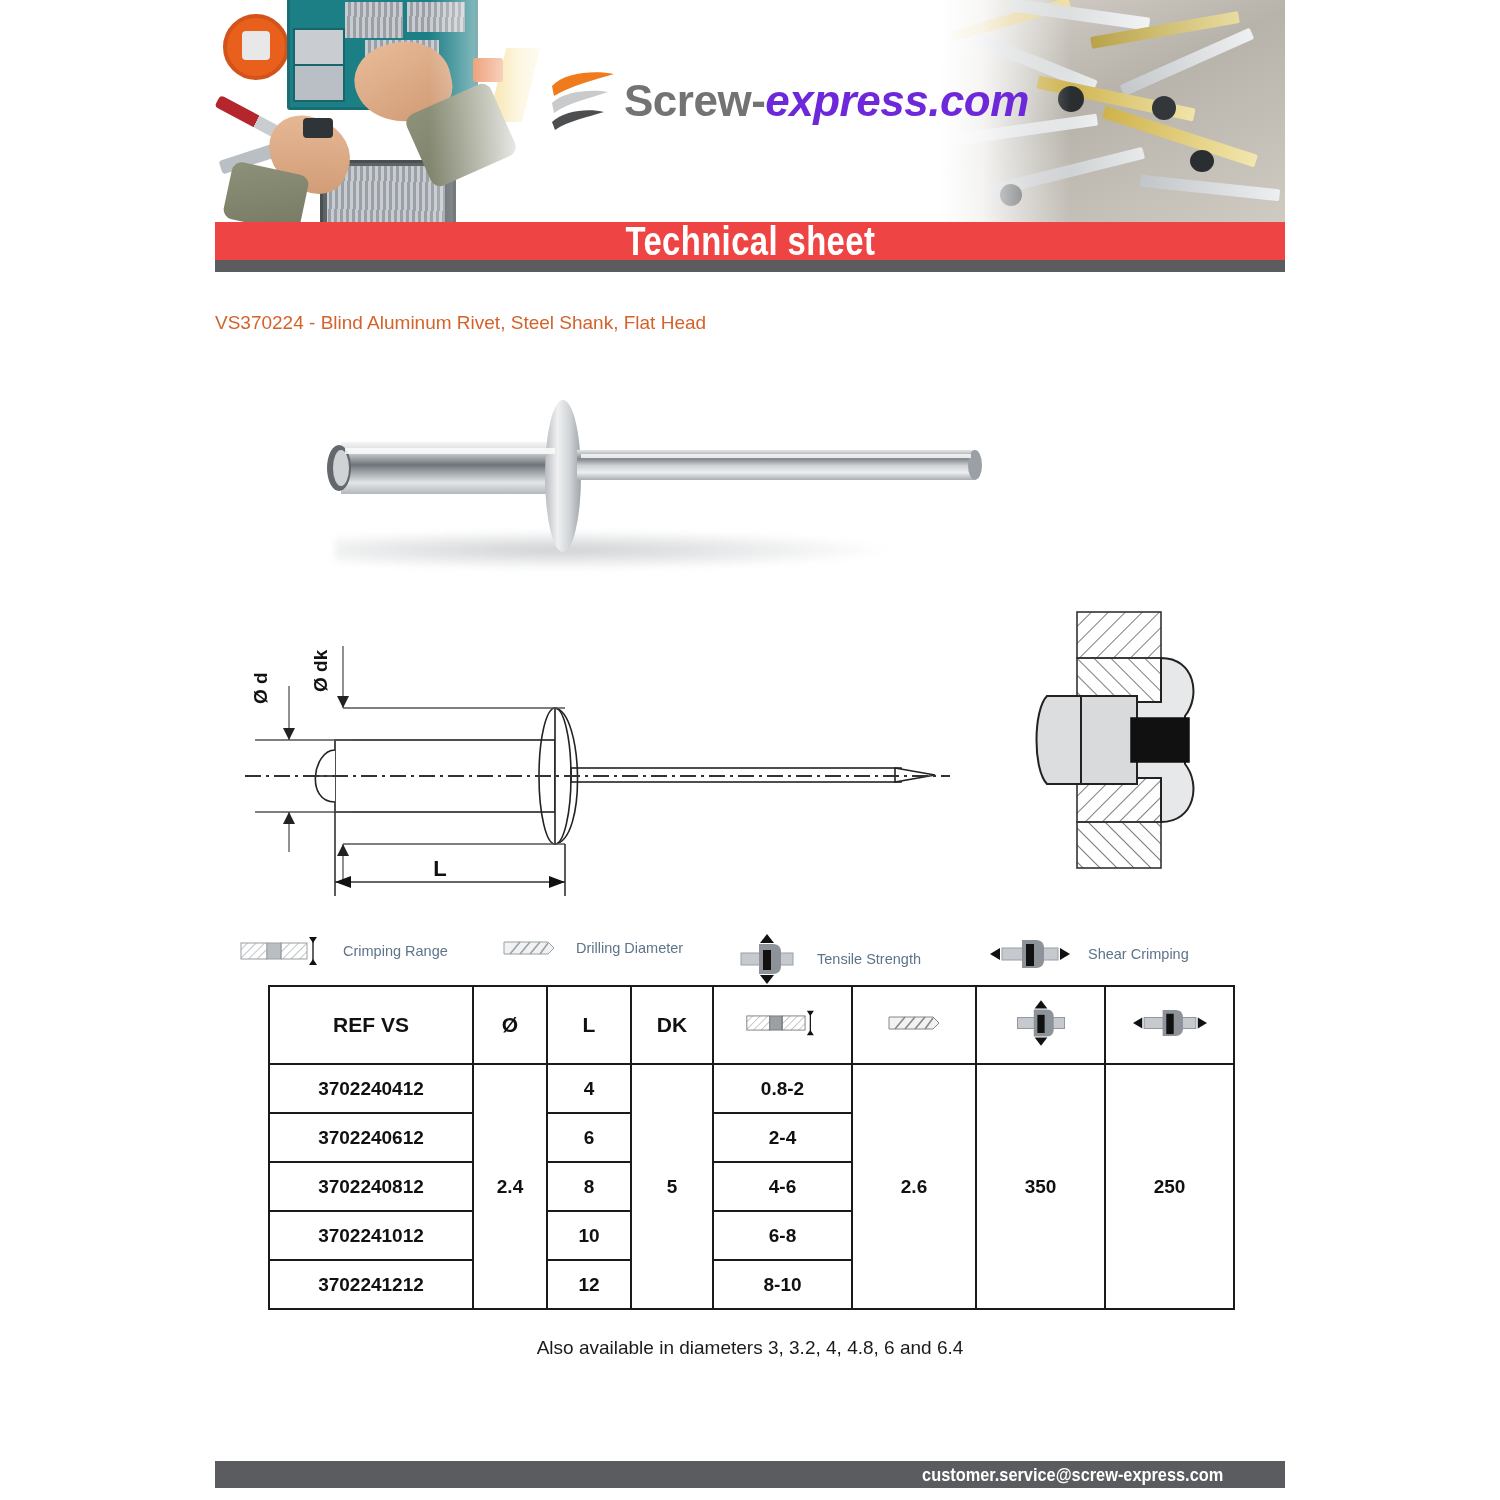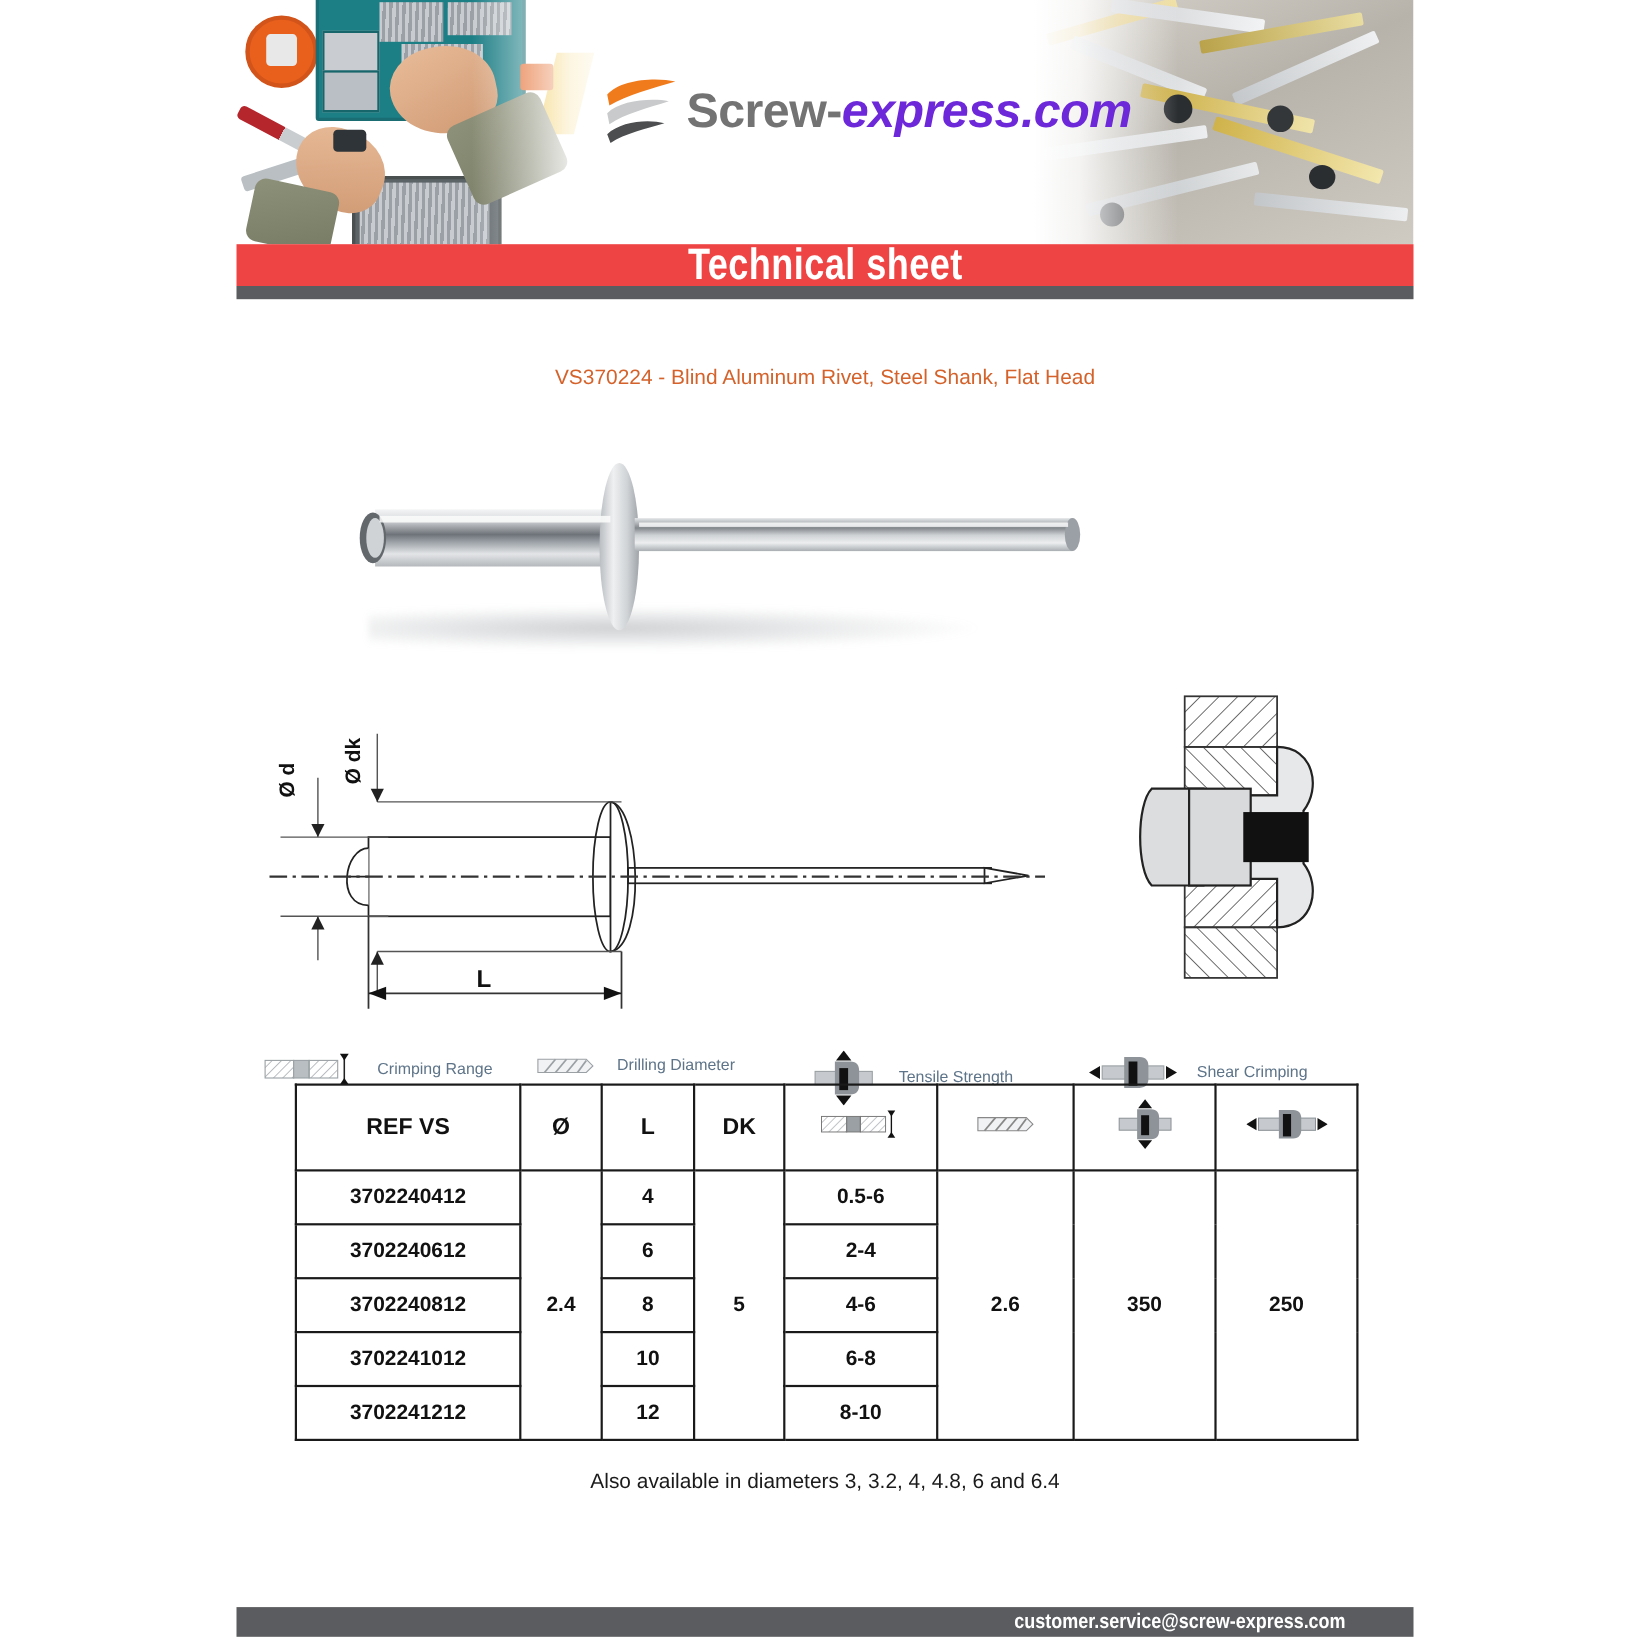--- a/index.html
+++ b/index.html
@@ -50,21 +50,21 @@
   .banner-strip{height:12px;background:#5A5C5F;}
 
   
   .logo{position:absolute;left:333px;top:70px;display:flex;align-items:center;z-index:5;}
   .logo-swoosh{width:70px;height:62px;margin-right:6px;}
   .logo-text{font-size:44px;font-weight:bold;letter-spacing:-.5px;white-space:nowrap;}
   .logo-text .a{color:#737373;}
   .logo-text .b{color:#6d28d9;font-style:italic;}
 
   
-  .prod-title{text-align:center;color:#D4622A;font-size:19px;margin-top:61px;}
+  .prod-title{text-align:left;color:#D4622A;font-size:19px;margin-top:40px;}
 
   
   .prodphoto{position:relative;width:1070px;height:250px;margin-top:16px;}
   .rivet{position:absolute;left:90px;top:48px;}
   .shadow{position:absolute;left:120px;top:180px;width:560px;height:40px;
     background:radial-gradient(ellipse at 40% 50%,rgba(140,145,150,.42),rgba(255,255,255,0) 70%);filter:blur(3px);}
 
   
   .drawings{position:relative;width:1070px;height:320px;}
   .dwg-left{position:absolute;left:20px;top:0;}
@@ -297,21 +297,21 @@
           <rect x="2" y="9" width="26" height="16" fill="url(#lh1)" stroke="#9aa0a4"></rect>
           <rect x="28" y="9" width="14" height="16" fill="#b9bec2" stroke="#9aa0a4"></rect>
           <rect x="42" y="9" width="26" height="16" fill="url(#lh1)" stroke="#9aa0a4"></rect>
           <line x1="74" y1="6" x2="74" y2="28" stroke="#222" stroke-width="1.4"></line>
           <path d="M74 9 l-4 -6 h8 Z" fill="#111"></path>
           <path d="M74 25 l-4 6 h8 Z" fill="#111"></path>
         </svg>
         <span class="lg-label">Crimping Range</span>
       </div>
 
-      <div class="lg" style="left:270px;">
+      <div class="lg" style="left:285px;">
         <svg width="58" height="28" viewBox="0 0 58 28">
           <path d="M4 8 h44 l6 6 -6 6 H4 Z" fill="#f1f2f3" stroke="#9aa0a4"></path>
           <g stroke="#9aa0a4" stroke-width="1.6">
             <line x1="10" y1="20" x2="20" y2="8"></line>
               <line x1="20" y1="20" x2="30" y2="8"></line>
             <line x1="30" y1="20" x2="40" y2="8"></line>
               <line x1="40" y1="20" x2="48" y2="9"></line>
           </g>
         </svg>
         <span class="lg-label">Drilling Diameter</span>
@@ -387,21 +387,21 @@
                   <path d="M80 20 l-10 -6 v12 Z" fill="#111"></path>
             </svg>
           </td>
         </tr>
 
         <tr class="body">
           <td>3702240412</td>
           <td rowspan="5">2.4</td>
           <td>4</td>
           <td rowspan="5">5</td>
-          <td>0.5-6</td>
+          <td>0.8-2</td>
           <td rowspan="5">2.6</td>
           <td rowspan="5">350</td>
           <td rowspan="5">250</td>
         </tr>
         <tr class="body">
           <td>3702240612</td>
           <td>6</td>
           <td>2-4</td>
         </tr>
         <tr class="body">

